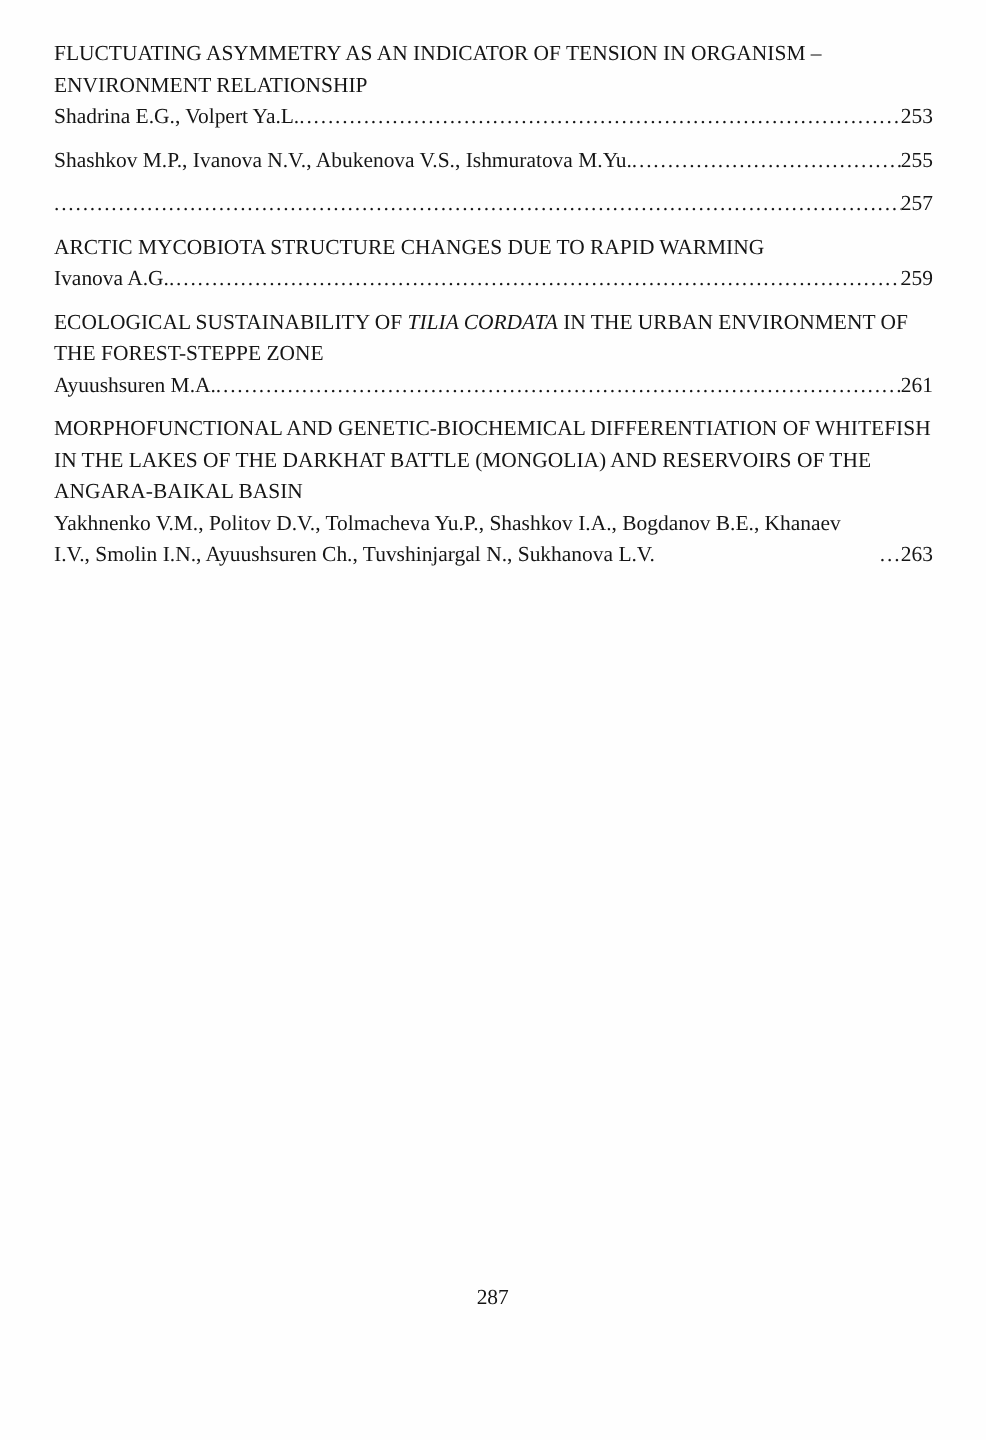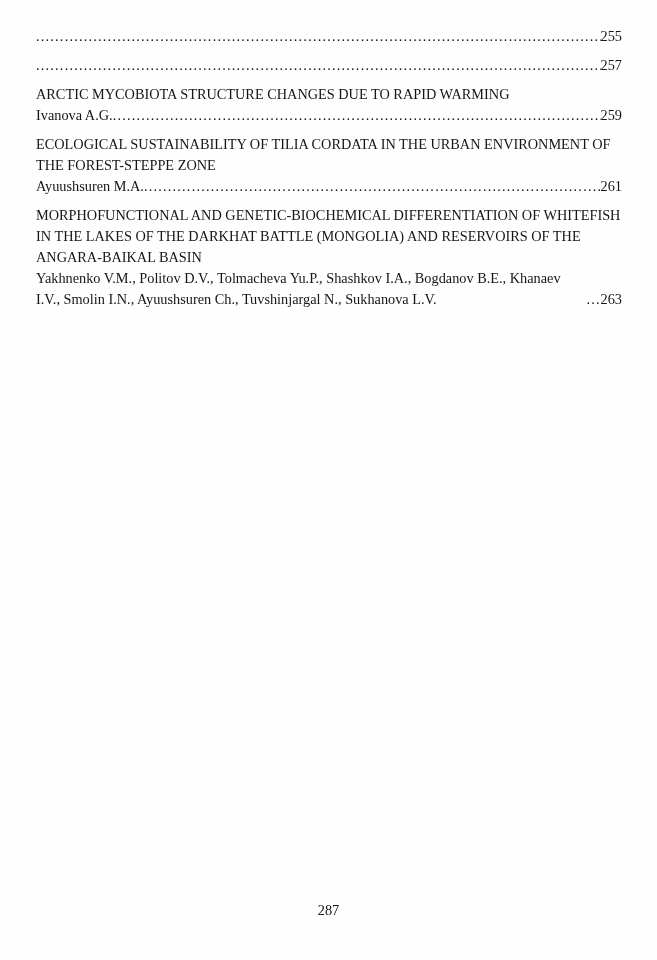--- a/index.html
+++ b/index.html
@@ -27,20 +27,21 @@
     font-size: 14.3px;
     line-height: 21px;
   }
   .entry {
     margin-bottom: 8px;
   }
   .title {
     font-weight: normal;
   }
   .title .it {
+    font-style: italic;
     text-align: right;
   }
   .authors-line {
     display: flex;
     align-items: flex-end;
   }
   .authors {
     flex: 0 1 auto;
     white-space: normal;
   }
@@ -55,34 +56,43 @@
     letter-spacing: 1.2px;
   }
   .pageno {
     flex: 0 0 auto;
     text-align: right;
   }
   .folio {
     position: absolute;
     left: 0;
     right: 0;
-    top: 902px;
+    top: 857px;
     text-align: center;
     font-size: 14.3px;
     line-height: 17px;
   }
 </style>
 </head>
 <body style="--page-bg: #fefefe; --text-color: #151515;">
 
 <div class="page">
   <main class="toc" id="toc">
+  <section class="entry">
+    <div class="title"><span>FLUCTUATING ASYMMETRY AS AN INDICATOR OF TENSION IN ORGANISM – ENVIRONMENT RELATIONSHIP</span></div>
+    <div class="authors-line">
+      <span class="authors">Shadrina E.G., Volpert Ya.L.</span>
+      <span class="dots"></span>
+      <span class="pageno">253</span>
+    </div>
+  </section>
 
   <section class="entry">
     <div class="authors-line">
+      <span class="authors">Shashkov M.P., Ivanova N.V., Abukenova V.S., Ishmuratova M.Yu.</span>
       <span class="dots"></span>
       <span class="pageno">255</span>
     </div>
   </section>
 
   <section class="entry">
     <div class="authors-line">
       <span class="dots"></span>
       <span class="pageno">257</span>
     </div>

